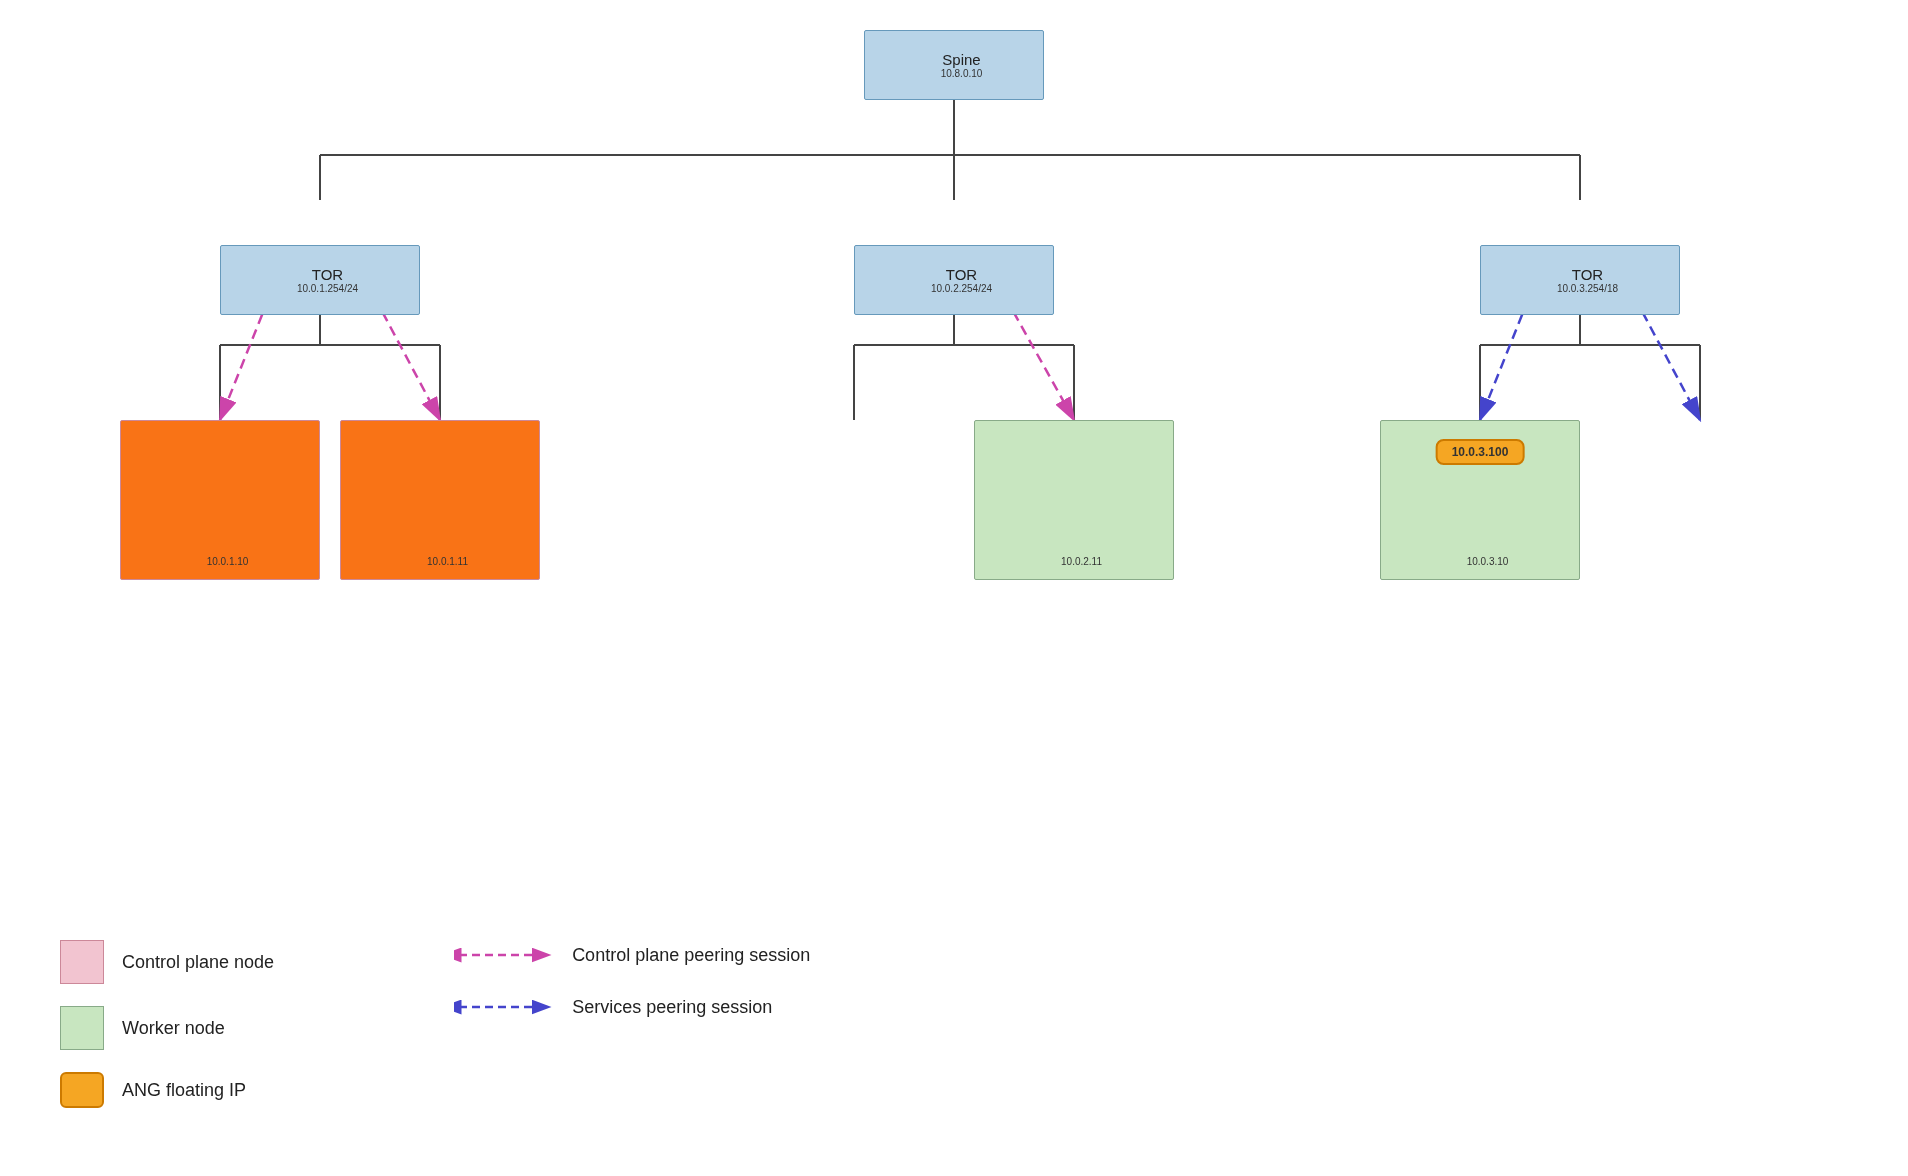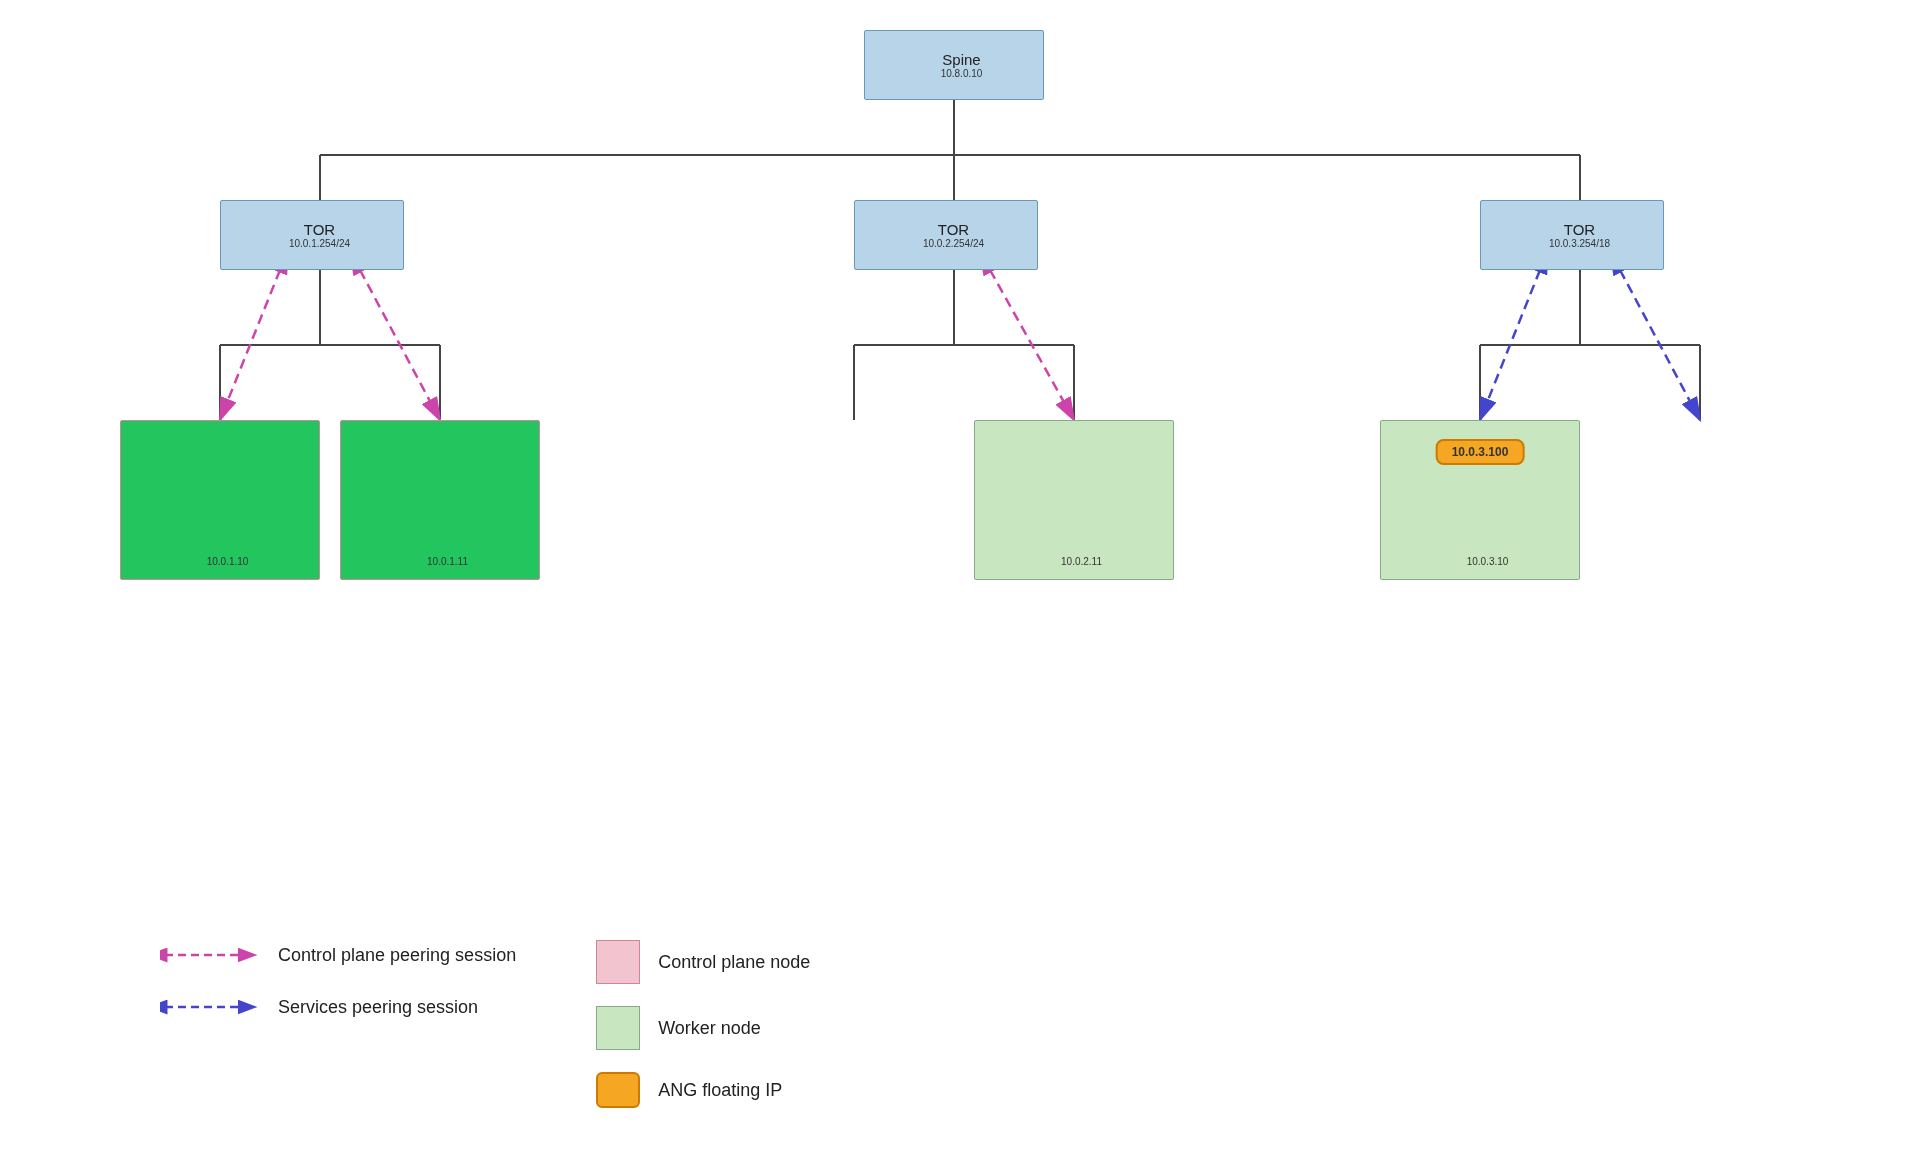--- a/index.html
+++ b/index.html
@@ -35,39 +35,40 @@
       border: 1.5px solid #6699bb;
       width: 180px;
       height: 70px;
       left: 864px;
       top: 30px;
       border-radius: 2px;
     }
     .node-tor {
       background: #b8d4e8;
       border: 1.5px solid #6699bb;
-      width: 184px;
+      width: 200px;
       height: 70px;
       border-radius: 2px;
+      margin-top: 45px;
     }
     .node-tor-1 { left: 220px; top: 200px; }
     .node-tor-2 { left: 854px; top: 200px; }
     .node-tor-3 { left: 1480px; top: 200px; }
 
     .node-worker {
       background: #c8e6c0;
       border: 1.5px solid #88aa88;
       width: 200px;
       height: 160px;
       border-radius: 2px;
       justify-content: flex-end;
       padding-bottom: 12px;
     }
     .node-control {
-      background: #22c55e;
+      background: #f97316;
       border: 1.5px solid #cc8899;
       width: 200px;
       height: 160px;
       border-radius: 2px;
       justify-content: flex-end;
       padding-bottom: 12px;
     }
 
     
     .node-ctrl-1-1 { left: 120px; top: 420px; }
@@ -247,20 +248,35 @@
 
   <div class="node-box node-worker node-worker-3-1">
     <div class="floating-ip-badge">10.0.3.100</div>
     <span class="node-label-ip">10.0.3.10</span>
   </div>
 
 </div>
 
 <div class="legend">
 
+  <div class="legend-col">
+    <div class="legend-item">
+      <div class="legend-box legend-box-control"></div>
+      <span class="legend-text">Control plane node</span>
+    </div>
+    <div class="legend-item">
+      <div class="legend-box legend-box-worker"></div>
+      <span class="legend-text">Worker node</span>
+    </div>
+    <div class="legend-item">
+      <div class="legend-box legend-box-ang"></div>
+      <span class="legend-text">ANG floating IP</span>
+    </div>
+  </div>
+
   <div class="legend-col" style="margin-left:100px;">
     <div class="legend-arrow-item">
       <svg class="legend-arrow-svg" width="100" height="30">
         <defs>
           <marker id="leg-arrow-pink-end" markerWidth="8" markerHeight="6" refX="7" refY="3" orient="auto">
             <polygon points="0 0, 8 3, 0 6" fill="#cc44aa"></polygon>
           </marker>
           <marker id="leg-arrow-pink-start" markerWidth="8" markerHeight="6" refX="1" refY="3" orient="auto-start-reverse">
             <polygon points="0 0, 8 3, 0 6" fill="#cc44aa"></polygon>
           </marker>
@@ -277,28 +293,13 @@
           </marker>
           <marker id="leg-arrow-blue-start" markerWidth="8" markerHeight="6" refX="1" refY="3" orient="auto-start-reverse">
             <polygon points="0 0, 8 3, 0 6" fill="#4444cc"></polygon>
           </marker>
         </defs>
         <line x1="5" y1="15" x2="95" y2="15" stroke="#4444cc" stroke-width="2.5" stroke-dasharray="8,5" marker-start="url(#leg-arrow-blue-start)" marker-end="url(#leg-arrow-blue-end)"></line>
       </svg>
       <span class="legend-text">Services peering session</span>
     </div>
   </div>
-
-  <div class="legend-col">
-    <div class="legend-item">
-      <div class="legend-box legend-box-control"></div>
-      <span class="legend-text">Control plane node</span>
-    </div>
-    <div class="legend-item">
-      <div class="legend-box legend-box-worker"></div>
-      <span class="legend-text">Worker node</span>
-    </div>
-    <div class="legend-item">
-      <div class="legend-box legend-box-ang"></div>
-      <span class="legend-text">ANG floating IP</span>
-    </div>
-  </div>
 </div>
 
 </body></html>

